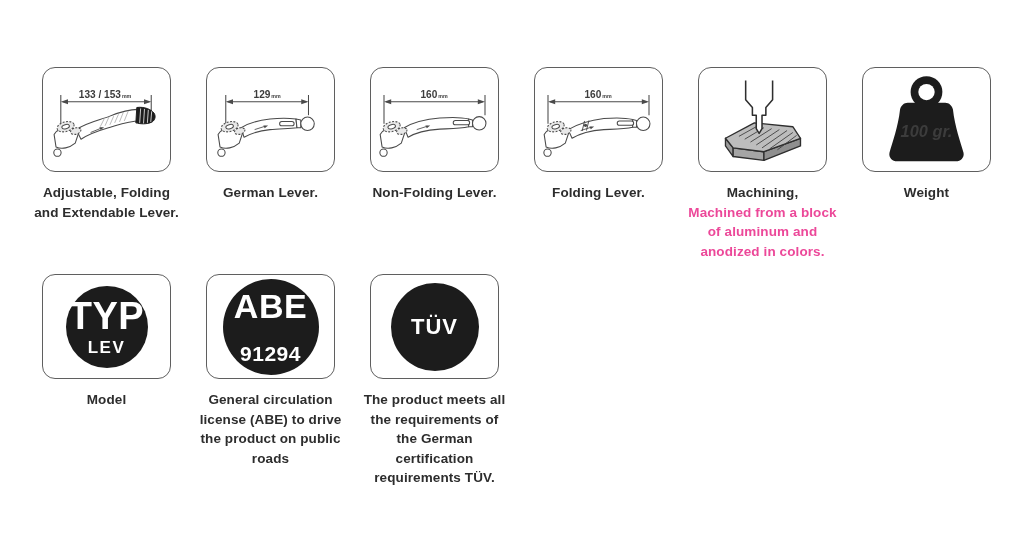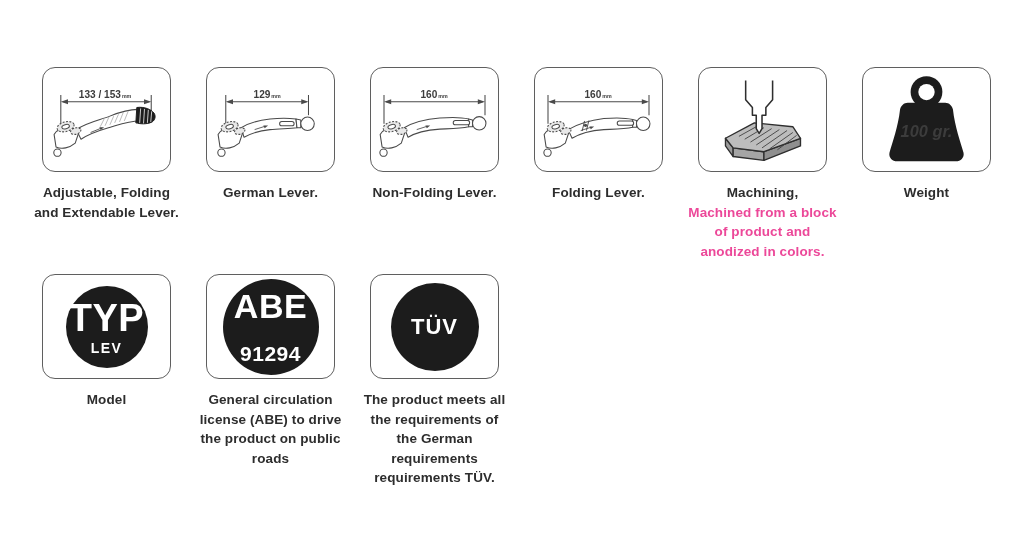--- a/index.html
+++ b/index.html
@@ -13,21 +13,21 @@
        border-radius:13px;background:#fff;display:flex;align-items:center;justify-content:center;}
   .caption{margin-top:11px;width:156px;text-align:center;font-size:13.5px;line-height:19.5px;
            font-weight:bold;color:#2d2d2d;letter-spacing:.1px;}
   .caption div{white-space:nowrap;}
   .desc{font-weight:bold;color:#ec4899;}
   svg text{font-family:"Liberation Sans",sans-serif;font-weight:bold;fill:#3c3c3c;}
   .badge{background:#1c1c1c;border-radius:50%;color:#ffffff;display:flex;flex-direction:column;
          align-items:center;justify-content:center;font-weight:bold;line-height:1;}
   .badge-typ{width:82px;height:82px;}
   .badge-typ .l1{font-size:38px;letter-spacing:.5px;}
-  .badge-typ .l2{font-size:14px;letter-spacing:1.5px;margin-top:4px;}
+  .badge-typ .l2{font-size:17px;letter-spacing:1.5px;margin-top:4px;}
   .badge-abe{width:96px;height:96px;gap:21px;}
   .badge-abe .l1{font-size:34px;letter-spacing:.5px;}
   .badge-abe .l2{font-size:21px;letter-spacing:.5px;margin-top:-1px;}
   .badge-tuv{width:88px;height:88px;}
   .badge-tuv .l1{font-size:22px;letter-spacing:1px;}
   .weight-label{font-style:italic;}
 </style>
 </head>
 <body>
 
@@ -193,21 +193,21 @@
               <line x1="64" y1="82" x2="90" y2="64"></line>
                 <line x1="72" y1="83" x2="96" y2="66"></line>
               <line x1="80" y1="84" x2="100" y2="69"></line>
             </g>
             <path d="M47,12 L47,32 L54,40 L54,48 L58,48 L58,62 L61,67 L64,62 L64,48 L68,48 L68,40 L75,32 L75,12" fill="#ffffff" stroke="#2e2e2e" stroke-width="1.6" stroke-linejoin="round"></path>
           </svg>
         </div>
         <div class="caption">
           <div>Machining,</div>
           <div class="desc">Machined from a block</div>
-          <div class="desc">of product and</div>
+          <div class="desc">of aluminum and</div>
           <div class="desc">anodized in colors.</div>
         </div>
       </div>
 
       <div class="cell">
         <div class="box">
           <svg width="125" height="101" viewBox="0 0 129 105">
             <circle cx="64.5" cy="24" r="16.5" fill="#1c1c1c"></circle>
             <circle cx="64.5" cy="24" r="8.5" fill="#ffffff"></circle>
             <path d="M45,35 L84,35 C88,35 91,38 92,42 C94,60 100,76 103,87 C104,92 100,96 95,96 L34,96 C29,96 25,92 26,87 C29,76 35,60 37,42 C38,38 41,35 45,35 Z" fill="#1c1c1c"></path>
@@ -253,20 +253,20 @@
       <div class="cell">
         <div class="box">
           <div class="badge badge-tuv">
             <div class="l1">TÜV</div>
           </div>
         </div>
         <div class="caption">
           <div>The product meets all</div>
           <div>the requirements of</div>
           <div>the German</div>
-          <div>requirements</div>
+          <div>certification</div>
           <div>requirements TÜV.</div>
         </div>
       </div>
 
     </div>
   </div>
 </div>
 
 </body></html>

